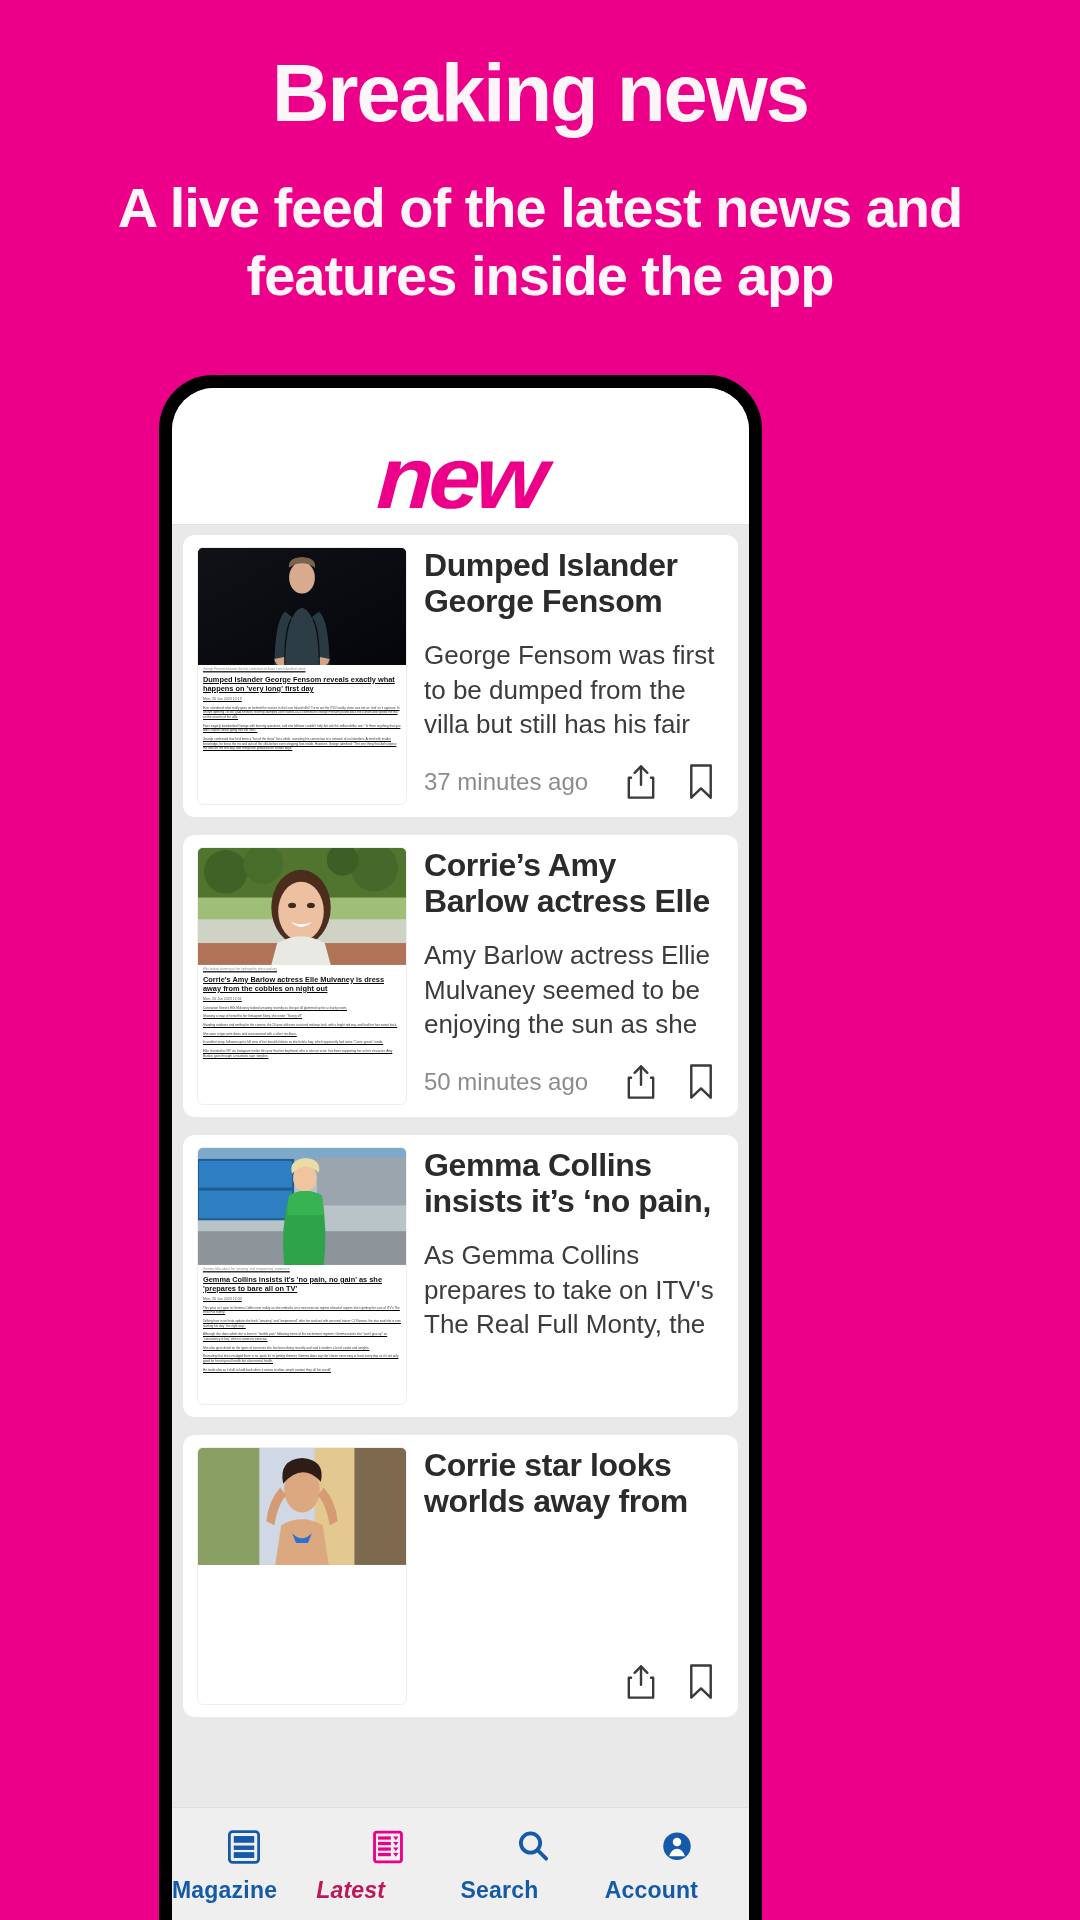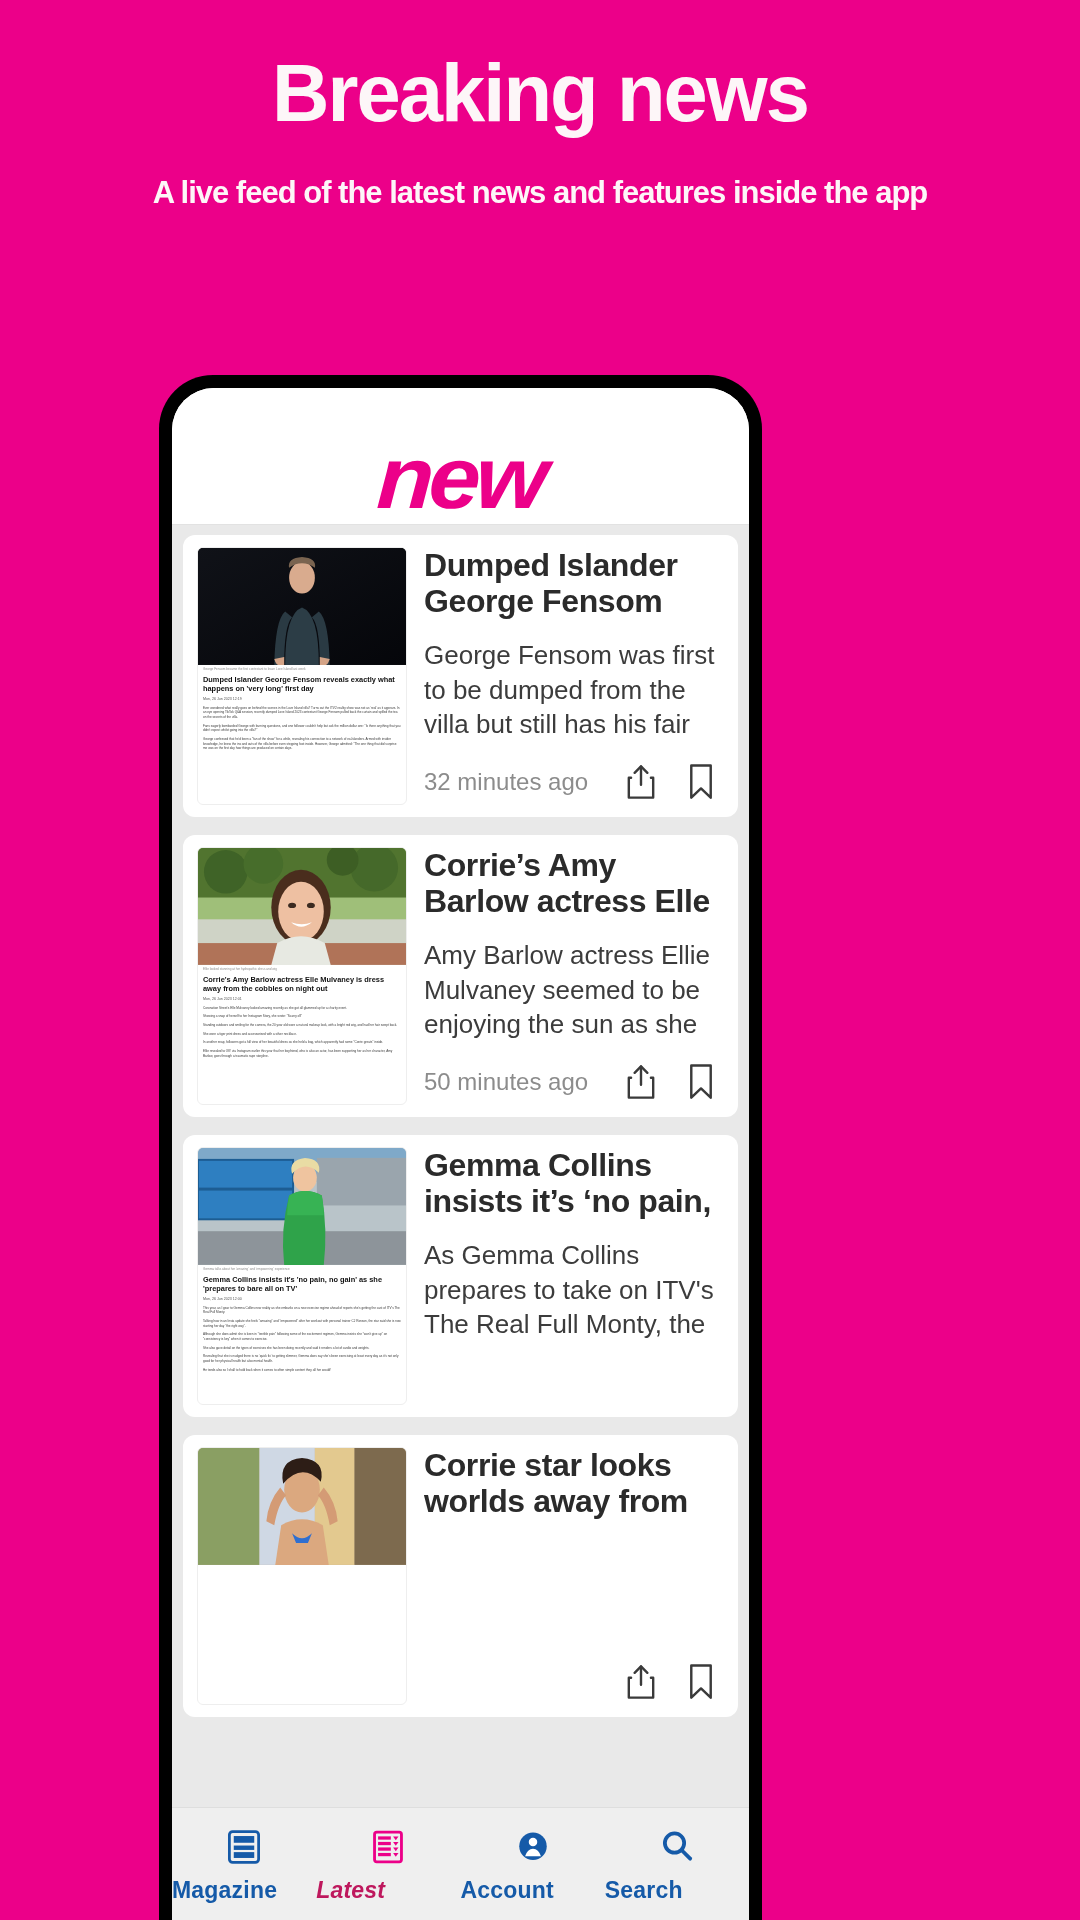--- a/index.html
+++ b/index.html
@@ -18,21 +18,21 @@
     font-weight:bold;
     font-size:82px;
     letter-spacing:-2px;
     line-height:1.0;
     transform:scaleX(0.97);
   }
   .promo-sub {
     margin-top:40px;
     color:#fdf6f8;
     font-weight:bold;
-    font-size:31px;
+    font-size:56px;
     line-height:1.22;
     letter-spacing:-1px;
     padding:0 100px;
   }
 
   
   .phone-wrap {
     position:absolute;
     left:159px;
     top:375px;
@@ -104,20 +104,21 @@
     background:#fff;
     position:relative;
     border:1px solid #eee;
   }
   .thumb .art { width:100%; display:block; }
   .thumb .art svg { display:block; width:100%; }
 
   .mini {
     padding:3px 5px 0 5px;
     background:#fff;
+    text-decoration:underline;
   }
   .mini-cap {
     font-size:3.1px;
     color:#8d8d8d;
     line-height:1.25;
     letter-spacing:0px;
     transform:scaleY(1.2);
     margin-bottom:3px;
   }
   .mini-head {
@@ -241,21 +242,21 @@
         <div class="mini-date">Mon, 26 Jun 2023 12:19</div>
         <div class="mini-p">Ever wondered what really goes on behind the scenes in the Love Island villa? Turns out the ITV2 reality show was not as 'real' as it appears. In an eye opening TikTok Q&amp;A session, recently dumped Love Island 2023 contestant George Fensom pulled back the curtain and spilled the tea on the secrets of the villa.</div>
                 <div class="mini-p">Fans eagerly bombarded George with burning questions, and one follower couldn't help but ask the million dollar one: "Is there anything that you didn't expect whilst going into the villa?"</div>
                 <div class="mini-p">George confessed that he'd been a "fan of the show" for a while, revealing his connection to a network of ex-Islanders. Armed with insider knowledge, he knew the ins and outs of the villa before even stepping foot inside. However, George admitted: "The one thing that did surprise me was on the first day how things are produced on certain days.</div>
       </div>
     </div>
     <div class="card-body">
       <div class="card-title">Dumped Islander George Fensom reveal...</div>
       <div class="card-desc">George Fensom was first to be dumped from the villa but still has his fair share on insider...</div>
       <div class="card-foot">
-        <div class="card-time">32 minutes ago</div>
+        <div class="card-time">37 minutes ago</div>
         <div class="icon-btn">
                   <svg width="34" height="40" viewBox="0 0 24 28" fill="none" stroke="#3a3a3a" stroke-width="1.7" stroke-linecap="round" stroke-linejoin="round">
        <path d="M12 16 V3"></path>
                     <path d="M7.5 7.5 L12 3 L16.5 7.5"></path>
        <path d="M5 11 H3.4 V25 H20.6 V11 H19"></path>
      </svg>
                 </div>
         <div class="icon-btn">
                   <svg width="30" height="40" viewBox="0 0 20 28" fill="none" stroke="#3a3a3a" stroke-width="1.7" stroke-linejoin="round">
        <path d="M3.2 2.5 H16.8 V25 L10 18.5 L3.2 25 Z"></path>
@@ -422,34 +423,34 @@
                   <path d="M15.6 9.5 h3.8 l-1.9 2.6z"></path>
          <path d="M15.6 13.4 h3.8 l-1.9 2.6z"></path>
                   <path d="M15.6 17.3 h3.8 l-1.9 2.6z"></path>
        </g>
      </svg>
             </div>
     <div class="lbl">Latest</div>
           </div>
           <div class="tab blue">
     <div class="glyph">
+              <svg width="36" height="38" viewBox="0 0 24 26" fill="none" stroke="#155aa8" stroke-width="2.6" stroke-linecap="round">
+       <circle cx="10.3" cy="10.3" r="6.6"></circle>
+                <path d="M15.4 15.4 L21 21"></path>
+     </svg>
+            </div>
+    <div class="lbl">Search</div>
+          </div>
+          <div class="tab blue">
+    <div class="glyph">
               <svg width="36" height="38" viewBox="0 0 24 26" fill="none">
        <circle cx="12" cy="12.5" r="9.4" fill="#155aa8"></circle>
        <circle cx="12" cy="9.6" r="2.9" fill="#fff"></circle>
        <path d="M6.6 19.4 q1.6 -5.2 5.4 -5.2 q3.8 0 5.4 5.2 z" fill="#fff"></path>
      </svg>
             </div>
     <div class="lbl">Account</div>
           </div>
-          <div class="tab blue">
-    <div class="glyph">
-              <svg width="36" height="38" viewBox="0 0 24 26" fill="none" stroke="#155aa8" stroke-width="2.6" stroke-linecap="round">
-       <circle cx="10.3" cy="10.3" r="6.6"></circle>
-                <path d="M15.4 15.4 L21 21"></path>
-     </svg>
-            </div>
-    <div class="lbl">Search</div>
-          </div>
         </div>
 
     </div>
   </div>
 </div>
 
 </body></html>

